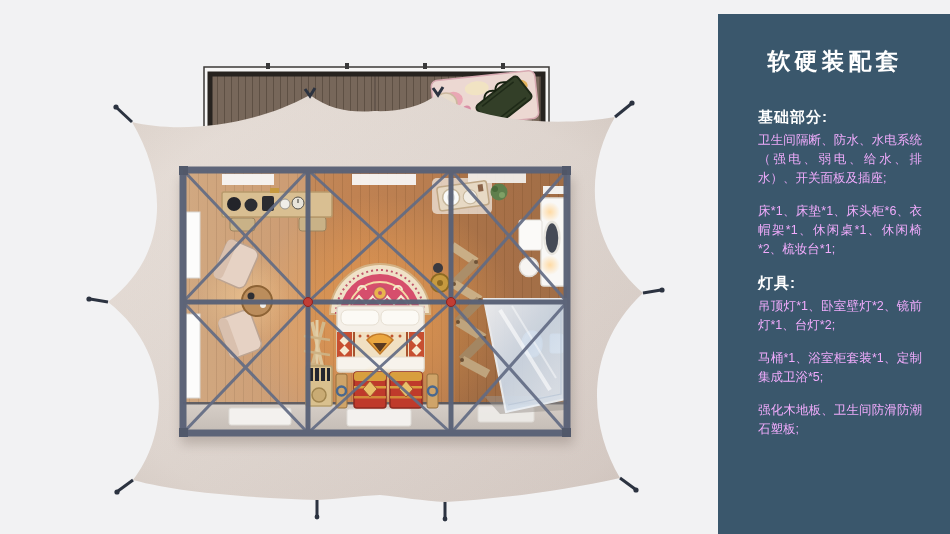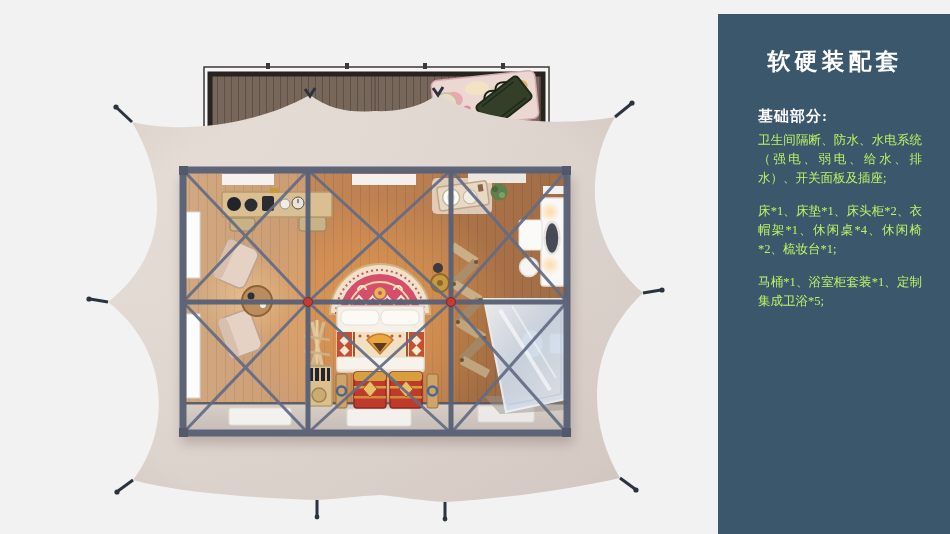--- a/index.html
+++ b/index.html
@@ -10,23 +10,23 @@
   .render{position:absolute;left:0;top:0;width:718px;height:534px;}
   .sidebar{
     position:absolute;left:718px;top:14px;width:232px;height:534px;
     background:#3a576c;color:#ffffff;box-sizing:border-box;
     padding:26px 28px 10px 40px;
   }
   .sidebar .title{
     font-size:23px;font-weight:bold;text-align:center;
     letter-spacing:4px;margin:6px 0 30px -10px;white-space:nowrap;
   }
-  .sec{margin-bottom:14px;font-family:Liberation Serif, serif;}
+  .sec{margin-bottom:14px;}
   .sec .head{font-size:15px;font-weight:bold;line-height:19px;margin-bottom:5px;letter-spacing:1px;}
-  .sec .body{font-size:12.5px;line-height:19px;text-align:justify;color:#bef264;}
+  .sec .body{font-size:12.5px;line-height:19px;text-align:justify;color:#f0abfc;}
 </style>
 </head>
 <body>
 
 <div class="stage">
 
   <div class="render">
   <svg width="718" height="534" viewBox="0 0 718 534" xmlns="http://www.w3.org/2000/svg">
     <defs>
       <linearGradient id="canvasGrad" x1="0" y1="0" x2="1" y2="1">
@@ -369,25 +369,30 @@
 
   <aside class="sidebar">
     <div class="title">软硬装配套</div>
 
     <section class="sec">
       <div class="head">基础部分:</div>
       <div class="body">卫生间隔断、防水、水电系统（强电、弱电、给水、排水）、开关面板及插座;</div>
     </section>
 
     <section class="sec">
-      <div class="body">床*1、床垫*1、床头柜*2、衣帽架*1、休闲桌*4、休闲椅*2、梳妆台*1;</div>
-    </section>
-
+      <div class="body">床*1、床垫*1、床头柜*6、衣帽架*1、休闲桌*1、休闲椅*2、梳妆台*1;</div>
+    </section>
+
+    <section class="sec">
+      <div class="head">灯具:</div>
+      <div class="body">吊顶灯*1、卧室壁灯*2、镜前灯*1、台灯*2;</div>
+    </section>
 
     <section class="sec">
       <div class="body">马桶*1、浴室柜套装*1、定制集成卫浴*5;</div>
     </section>
 
     <section class="sec">
+      <div class="body">强化木地板、卫生间防滑防潮石塑板;</div>
     </section>
   </aside>
 
 </div>
 
 </body></html>

